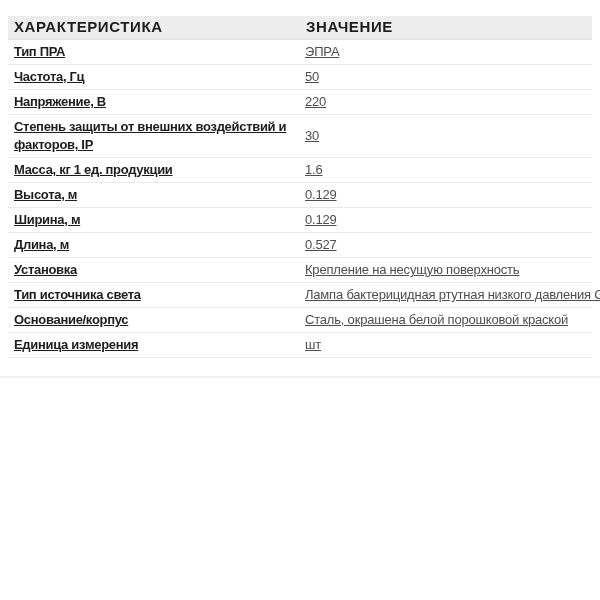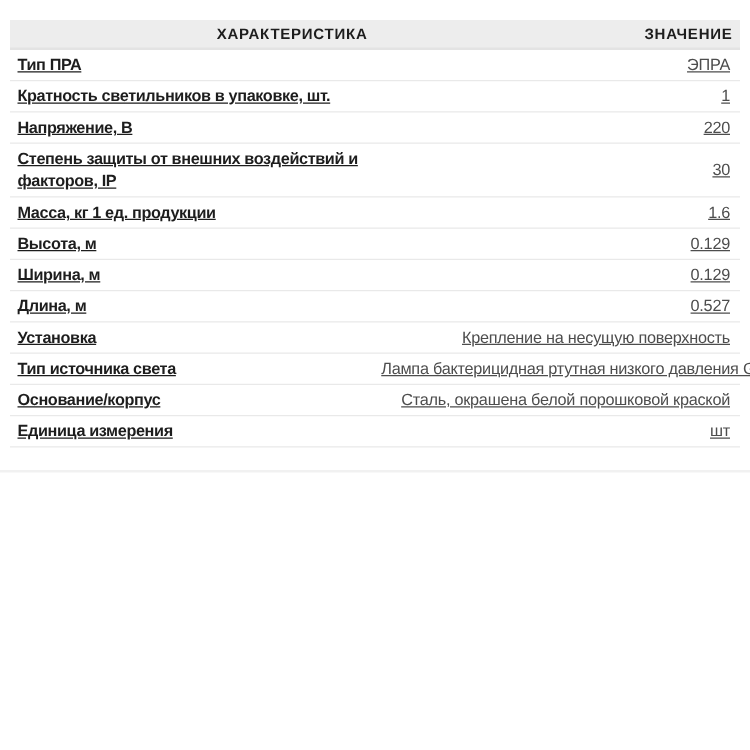--- a/index.html
+++ b/index.html
@@ -19,24 +19,24 @@
   }
   table.spec {
     width: 584px;
     border-collapse: collapse;
     table-layout: fixed;
   }
   table.spec col { width: 50%; }
   th.col-header {
     background: var(--header-bg, #ededed);
     color: var(--label-text, #1d1d1d);
-    font-size: 12px;
+    font-size: 15px;
     font-weight: 700;
     letter-spacing: 0.6px;
-    text-align: right;
+    text-align: left;
     padding: 4px 6px;
     line-height: 14px;
     border-bottom: 2px solid var(--header-border, #e3e3e3);
   }
   td {
     border-bottom: 1px solid var(--row-border, #e9e9e9);
     padding: 3px 8px 3px 6px;
     font-size: 13px;
     line-height: 18px;
     vertical-align: middle;
@@ -46,21 +46,20 @@
     font-weight: 700;
     color: var(--label-text, #1d1d1d);
     letter-spacing: -0.3px;
   }
   td.value {
     font-weight: 400;
     color: var(--value-text, #4d4d4d);
     letter-spacing: -0.2px;
     padding-left: 5px;
     white-space: nowrap;
-    text-align: right;
   }
   .section-divider {
     margin-top: 18px;
     width: 600px;
     height: 2px;
     background: var(--section-divider, #f1f1f1);
   }
 </style>
 </head>
 <body>
@@ -76,22 +75,22 @@
         <th class="col-header">ХАРАКТЕРИСТИКА</th>
         <th class="col-header">ЗНАЧЕНИЕ</th>
       </tr>
     </thead>
     <tbody>
         <tr>
           <td class="label">Тип ПРА</td>
           <td class="value">ЭПРА</td>
         </tr>
         <tr>
-          <td class="label">Кратность светильников в упаковке, шт.</td>
-          <td class="value">1</td>
+          <td class="label">Частота, Гц</td>
+          <td class="value">50</td>
         </tr>
         <tr>
           <td class="label">Напряжение, В</td>
           <td class="value">220</td>
         </tr>
         <tr>
           <td class="label">Степень защиты от внешних воздействий и факторов, IP</td>
           <td class="value">30</td>
         </tr>
         <tr>

